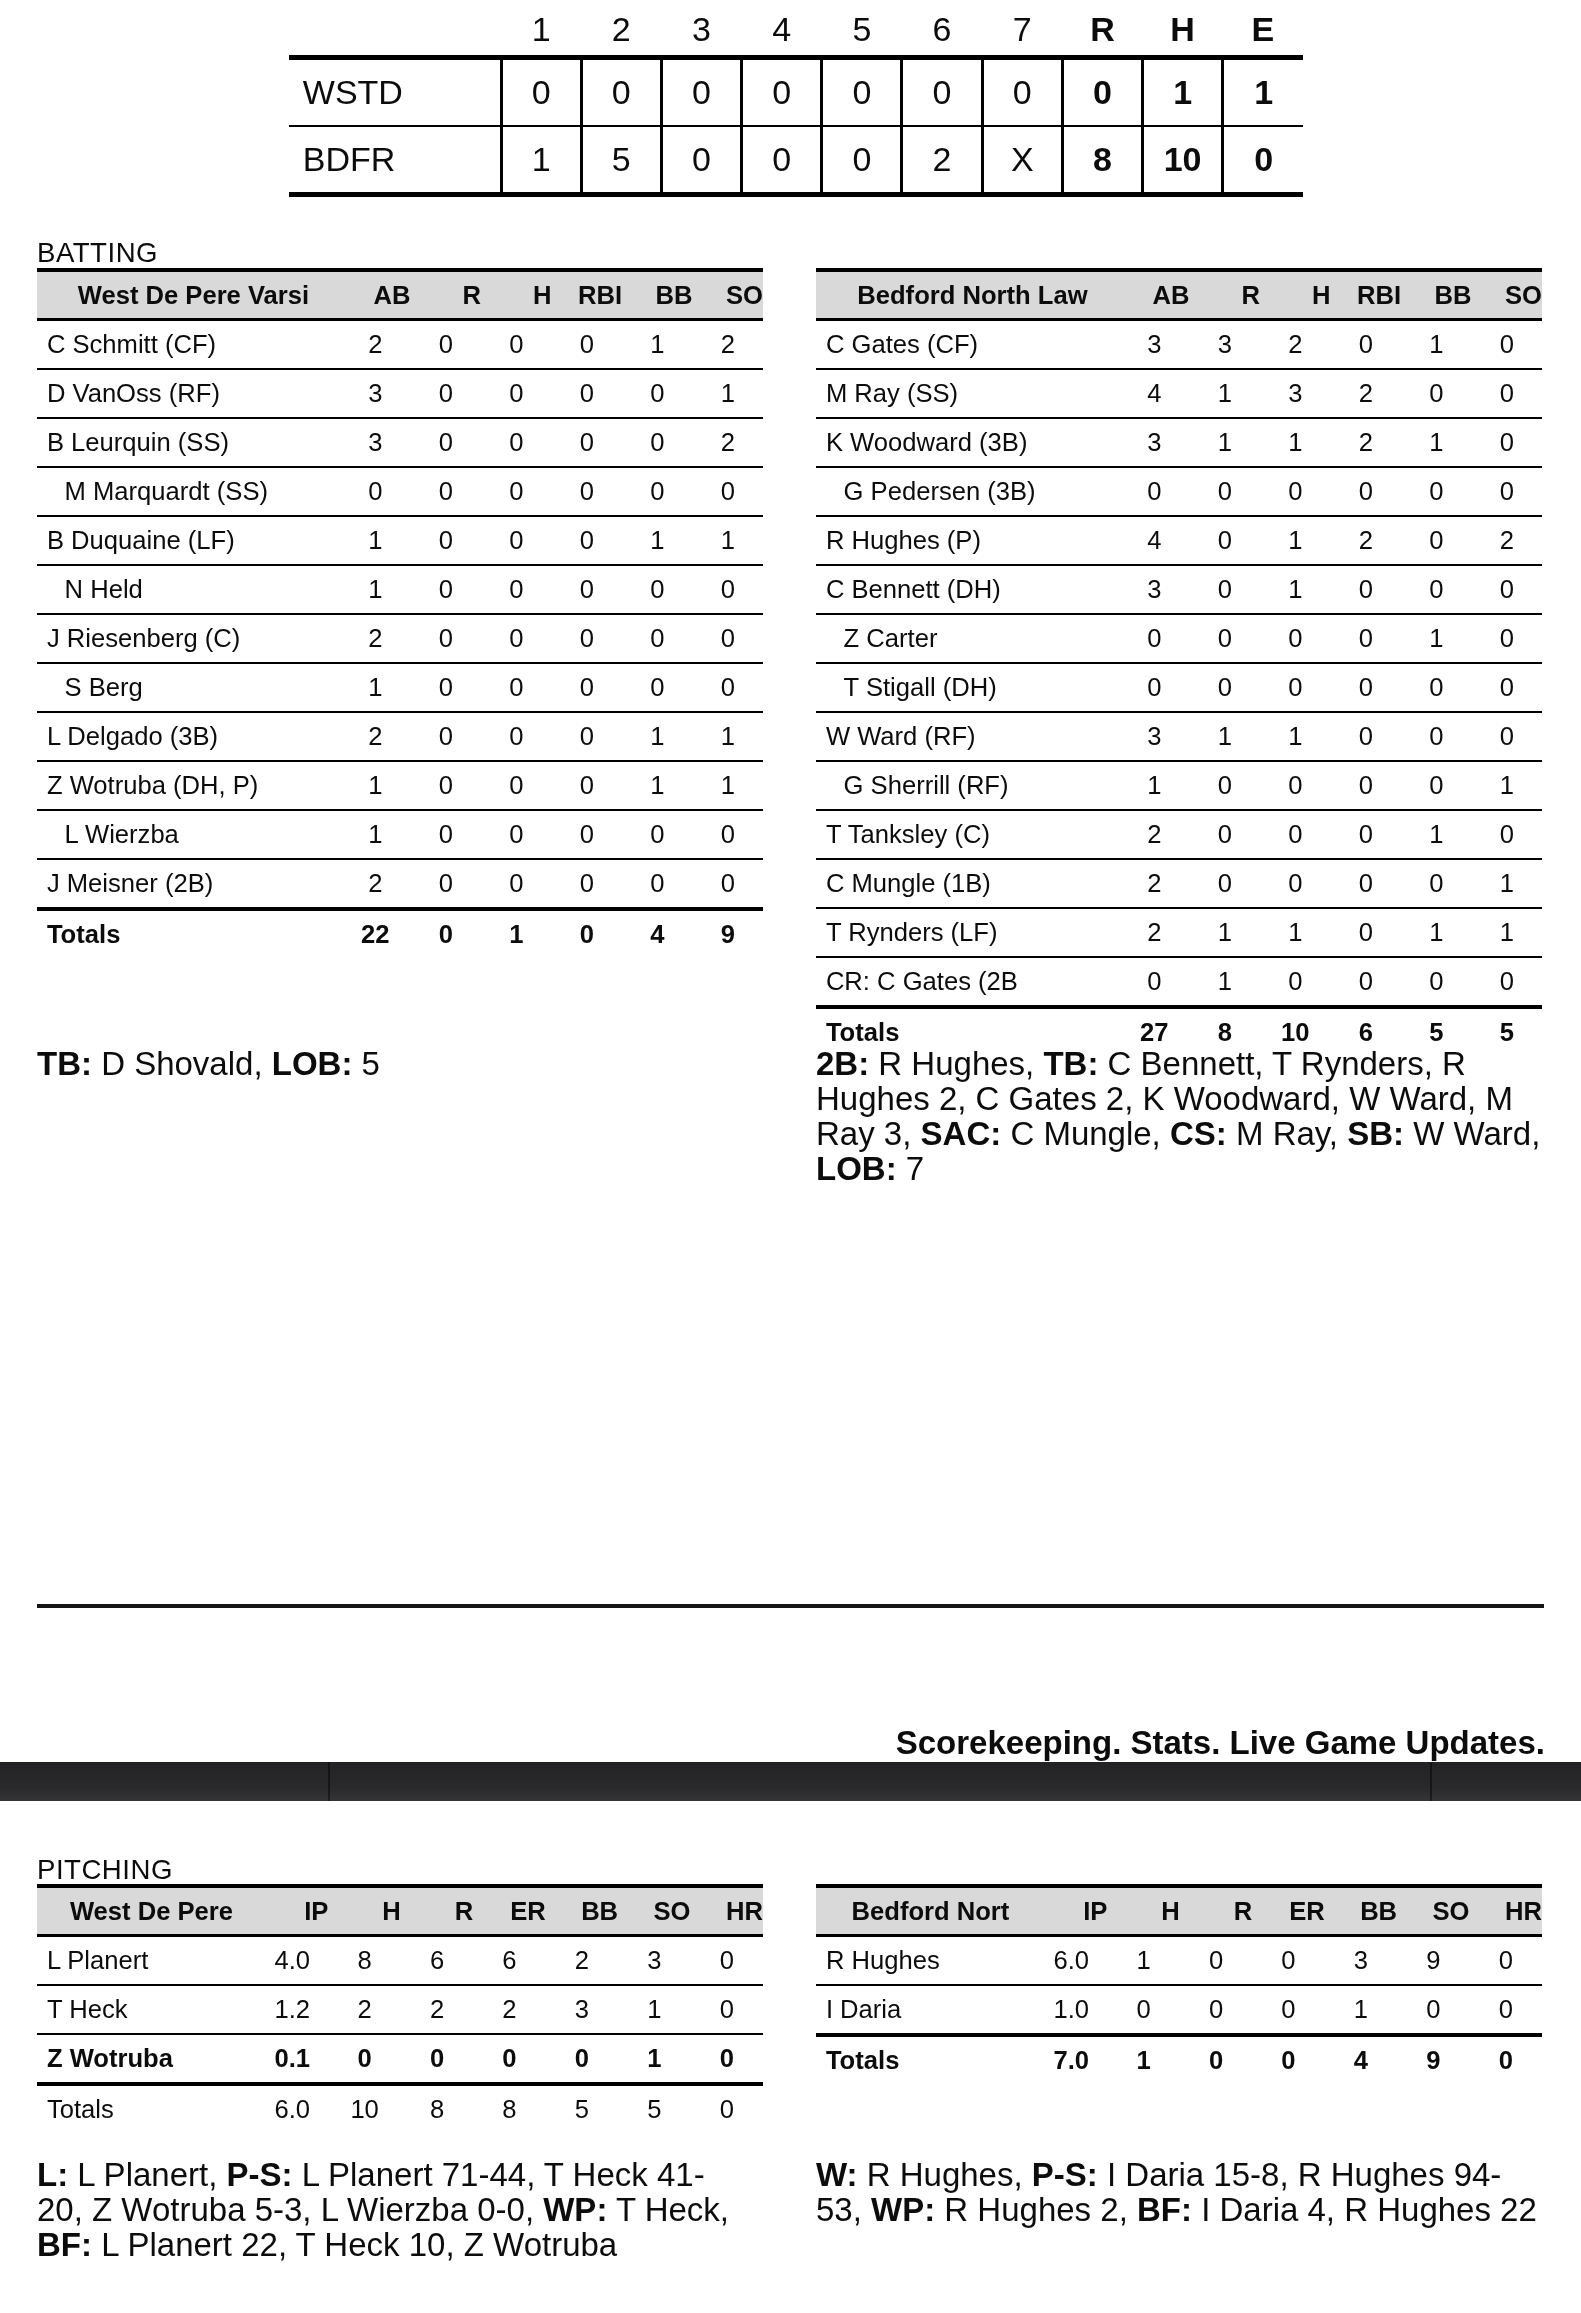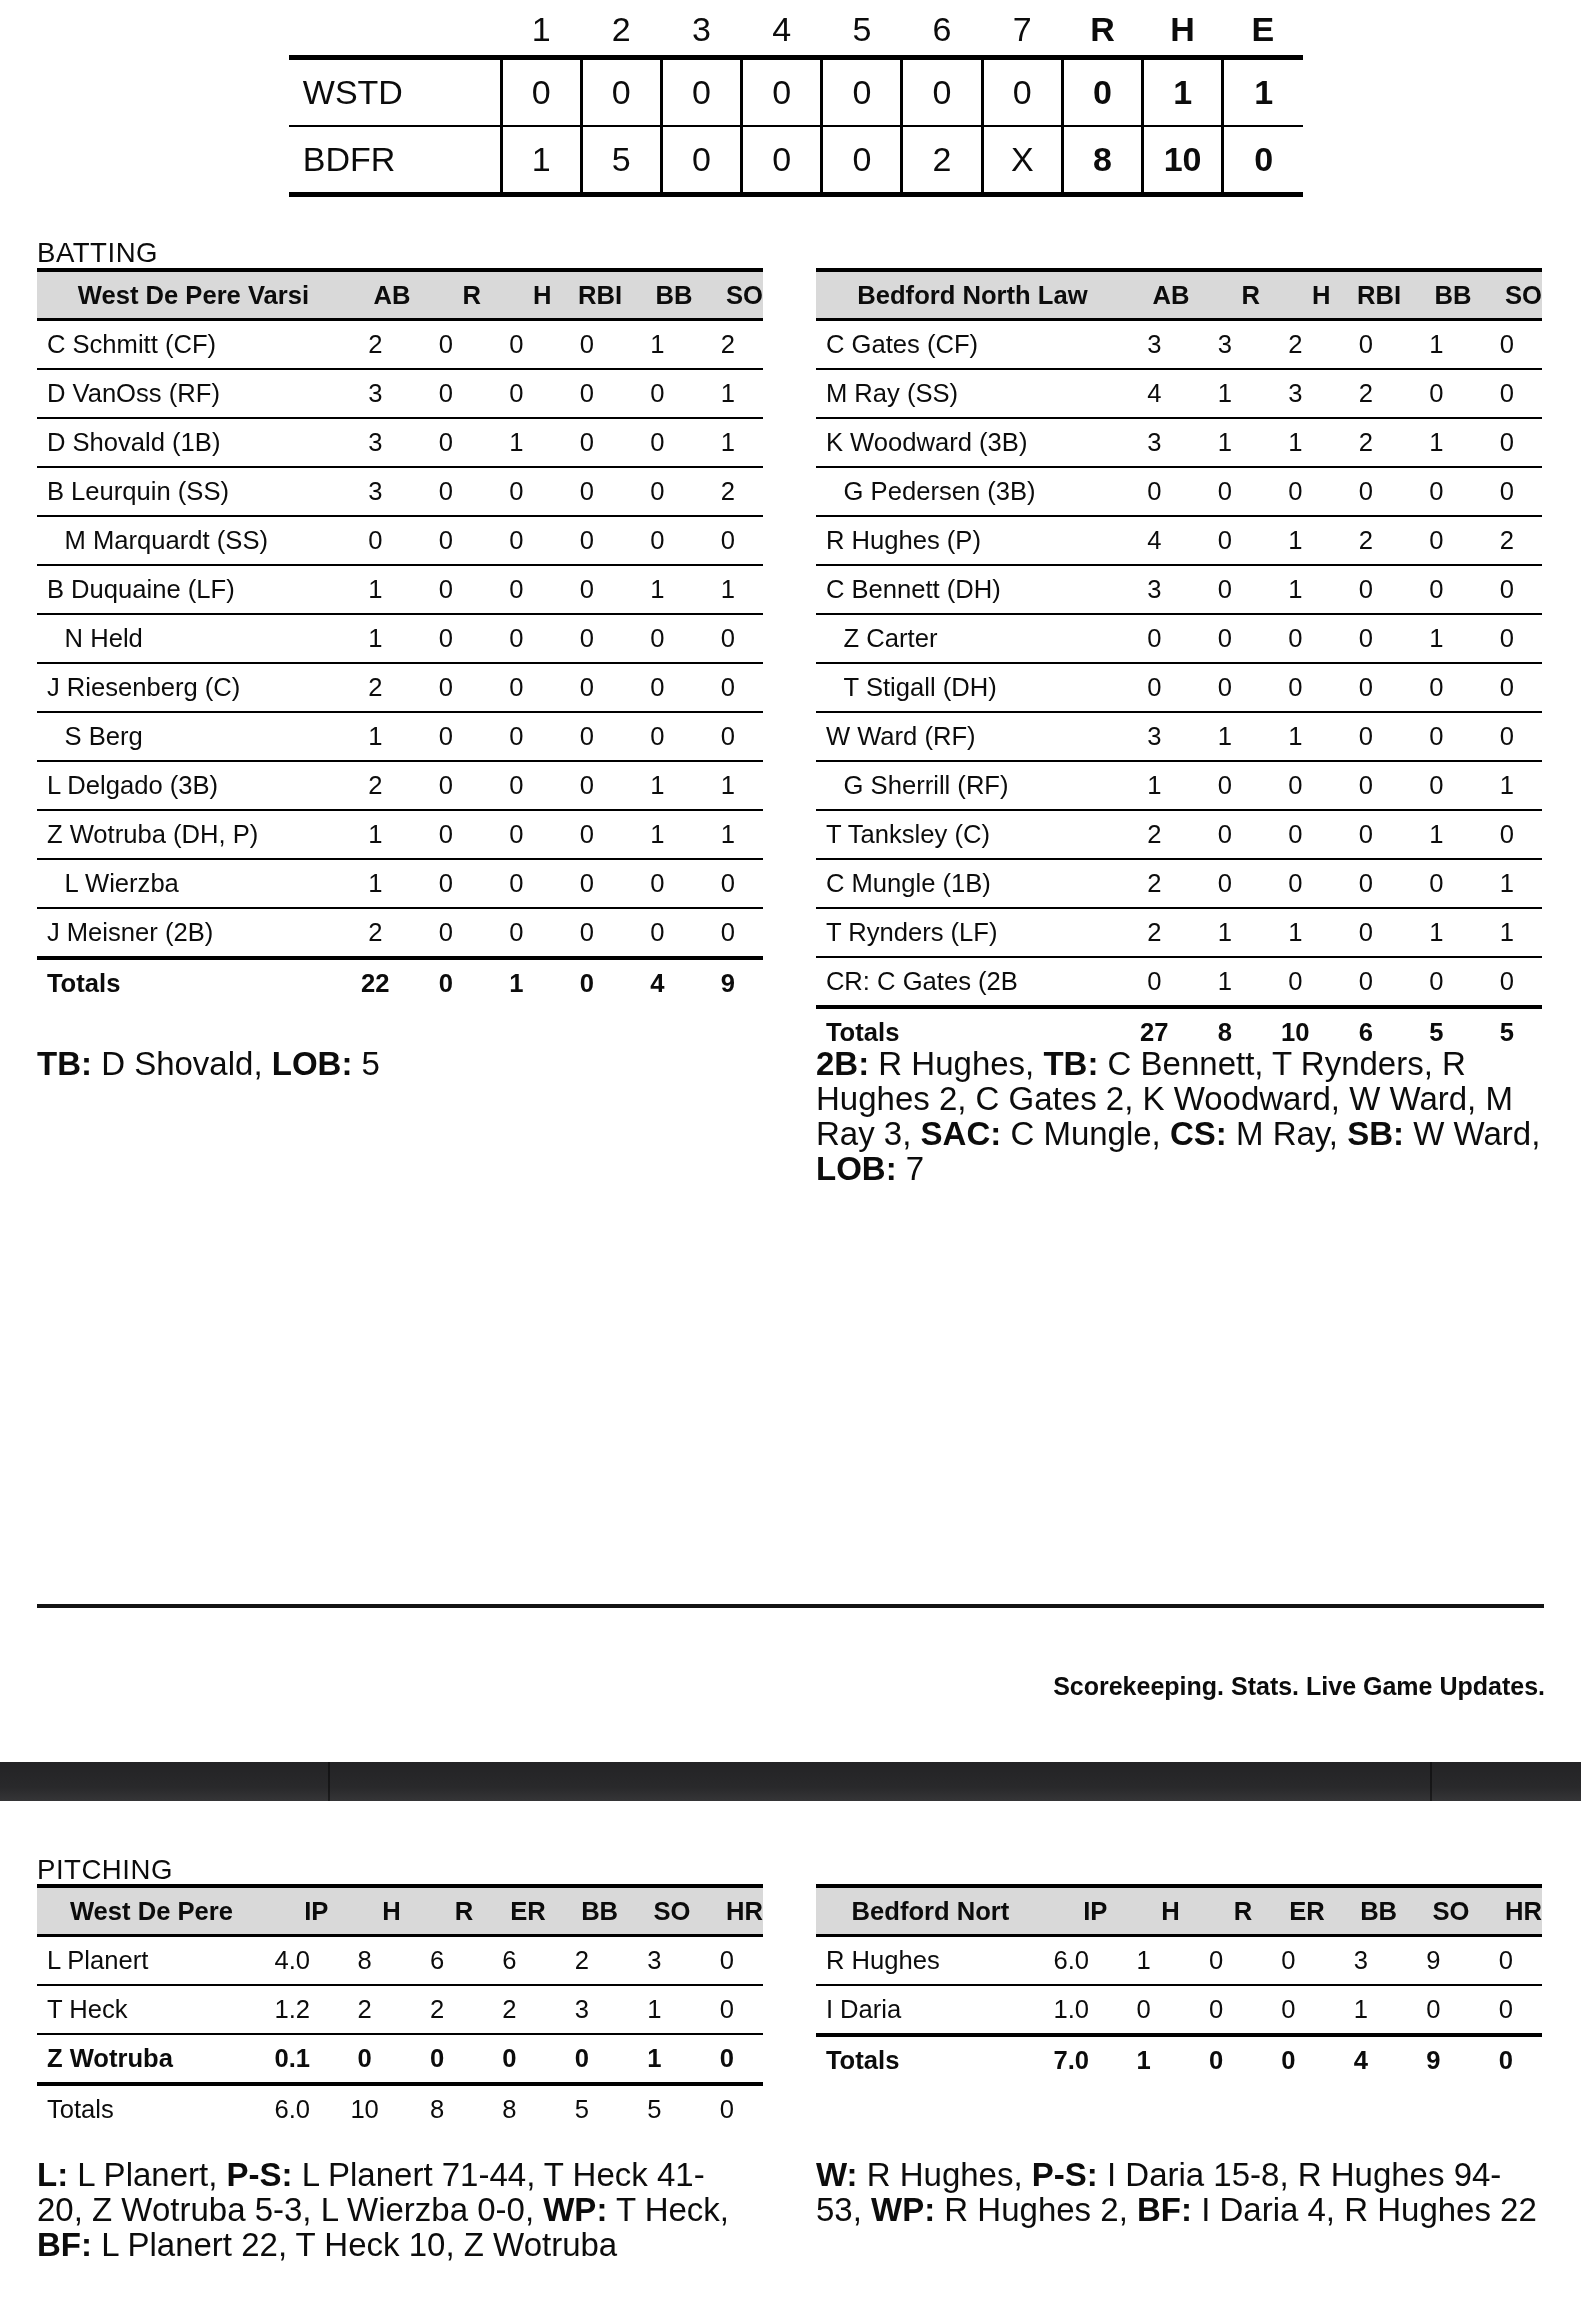--- a/index.html
+++ b/index.html
@@ -43,21 +43,21 @@
   
   .note{position:absolute;font-size:33px;line-height:35px;}
   .note b{font-weight:700;}
   .note-batting-away{left:37px;top:1046px;width:699px;}
   .note-batting-home{left:816px;top:1046px;width:726px;}
   .note-pitching-away{left:37px;top:2157px;width:704px;}
   .note-pitching-home{left:816px;top:2157px;width:724px;}
 
   
   .divider{position:absolute;left:37px;top:1604px;width:1507px;height:3.9px;background:#141414;}
-  .tagline{position:absolute;right:36px;top:1672px;font-size:25px;font-weight:700;text-align:right;}
+  .tagline{position:absolute;right:36px;top:1724px;font-size:33px;font-weight:700;text-align:right;}
   .adbar{position:absolute;left:0;top:1762px;width:1581px;height:39px;background:linear-gradient(180deg,#232325 0%,#29292b 65%,#353537 100%);}
   .adbar .seam{position:absolute;top:0;bottom:0;width:2px;background:rgba(0,0,0,.45);}
   .seam-1{left:328px;}
   .seam-2{left:1430px;}
 </style>
 </head>
 <body>
 
 <div class="sheet">
 
@@ -157,29 +157,20 @@
           <tr>
             <td class="name">D VanOss (RF)</td>
             <td class="num">3</td>
             <td class="num">0</td>
             <td class="num">0</td>
             <td class="num">0</td>
             <td class="num">0</td>
             <td class="num">1</td>
           </tr>
           <tr>
-            <td class="name">D Shovald (1B)</td>
-            <td class="num">3</td>
-            <td class="num">0</td>
-            <td class="num">1</td>
-            <td class="num">0</td>
-            <td class="num">0</td>
-            <td class="num">1</td>
-          </tr>
-          <tr>
             <td class="name">B Leurquin (SS)</td>
             <td class="num">3</td>
             <td class="num">0</td>
             <td class="num">0</td>
             <td class="num">0</td>
             <td class="num">0</td>
             <td class="num">2</td>
           </tr>
           <tr>
             <td class="name indent">M Marquardt (SS)</td>

